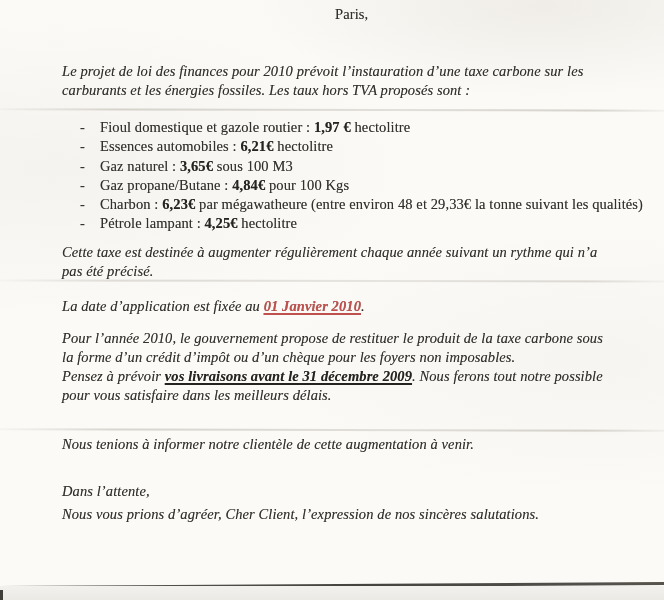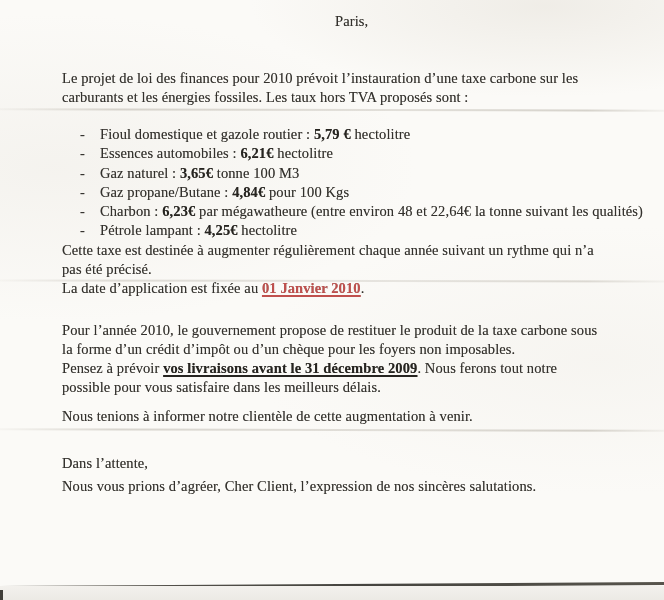--- a/index.html
+++ b/index.html
@@ -20,62 +20,62 @@
       radial-gradient(ellipse 460px 180px at 90% 60%, rgba(230,226,218,0.22), transparent 75%),
       #fbfaf7;
   }
   .txt {
     font-size: 14.5px;
     line-height: 19px;
     letter-spacing: 0.1px;
     text-shadow: 0 0 0.6px rgba(62,57,50,0.5);
   }
   .dateblock {
-    padding-top: 12px;
+    padding-top: 5px;
     margin-left: 335px;
   }
   h1.title {
     margin: 9px 10px 0 10px;
     text-align: center;
     font-size: 27px;
     line-height: 30px;
     font-weight: bold;
     letter-spacing: 1px;
     color: #2a2824;
     text-decoration: underline;
     text-decoration-thickness: 2.5px;
     text-underline-offset: 5px;
     text-shadow: 0 0 0.7px rgba(40,38,34,0.55);
   }
   .bodytext {
     margin: 0 58px 0 62px;
   }
-  .bodytext p { margin: 0; }
+  .bodytext p { margin: 0; font-style: italic; }
   p.intro        { margin-top: 38px; }
   ul.rates {
     list-style: none;
     margin: 18px 0 0 0;
     padding: 0;
   }
   ul.rates li {
     position: relative;
     padding-left: 38px;
     line-height: 19.3px;
     white-space: nowrap;
   }
   ul.rates li .dash {
     position: absolute;
     left: 18px;
     top: 0;
   }
-  p.increase     {  }
-  p.application  { }
-  p.restitution  { margin-top: 23px; }
+  p.increase     { margin-top: 9px;  }
+  p.application  { margin-top: 16px; }
+  p.restitution  { margin-top: 13px; }
   p.deliveries   { }
-  p.notice       { margin-top: 10px; }
+  p.notice       { margin-top: 30px; }
   p.awaiting     { margin-top: 28px; }
   p.closing      { margin-top: 4px; }
   strong { font-weight: bold; color: #262420; }
   .u {
     text-decoration: underline;
     text-decoration-thickness: 1.5px;
     text-underline-offset: 2px;
   }
   .accent {  }
   .fold {
@@ -131,33 +131,33 @@
     <div>Paris,</div>
   </div>
 
 
   <div class="bodytext txt">
 
     <p class="intro">Le projet de loi des finances pour 2010 prévoit l’instauration d’une taxe carbone sur les carburants et les énergies fossiles. Les taux hors TVA proposés sont :</p>
 
     <ul class="rates">
       <li>
-        <span class="dash">-</span><span>Fioul domestique et gazole routier : </span><strong>5,79 €</strong><span> hectolitre</span>
+        <span class="dash">-</span><span>Fioul domestique et gazole routier : </span><strong>1,97 €</strong><span> hectolitre</span>
       </li>
       <li>
         <span class="dash">-</span><span>Essences automobiles : </span><strong>6,21€</strong><span> hectolitre</span>
       </li>
       <li>
-        <span class="dash">-</span><span>Gaz naturel : </span><strong>3,65€</strong><span> tonne 100 M3</span>
+        <span class="dash">-</span><span>Gaz naturel : </span><strong>3,65€</strong><span> sous 100 M3</span>
       </li>
       <li>
         <span class="dash">-</span><span>Gaz propane/Butane : </span><strong>4,84€</strong><span> pour 100 Kgs</span>
       </li>
       <li>
-        <span class="dash">-</span><span>Charbon : </span><strong>6,23€</strong><span> par mégawatheure (entre environ 48 et 22,64€ la tonne suivant les qualités)</span>
+        <span class="dash">-</span><span>Charbon : </span><strong>6,23€</strong><span> par mégawatheure (entre environ 48 et 29,33€ la tonne suivant les qualités)</span>
       </li>
       <li>
         <span class="dash">-</span><span>Pétrole lampant : </span><strong>4,25€</strong><span> hectolitre</span>
       </li>
     </ul>
 
     <p class="increase">Cette taxe est destinée à augmenter régulièrement chaque année suivant un rythme qui n’a pas été précisé.</p>
 
     <p class="application">
       <span>La date d’application est fixée au </span><strong class="accent u" style="color: rgb(192, 80, 77);">01 Janvier 2010</strong><span>.</span>

